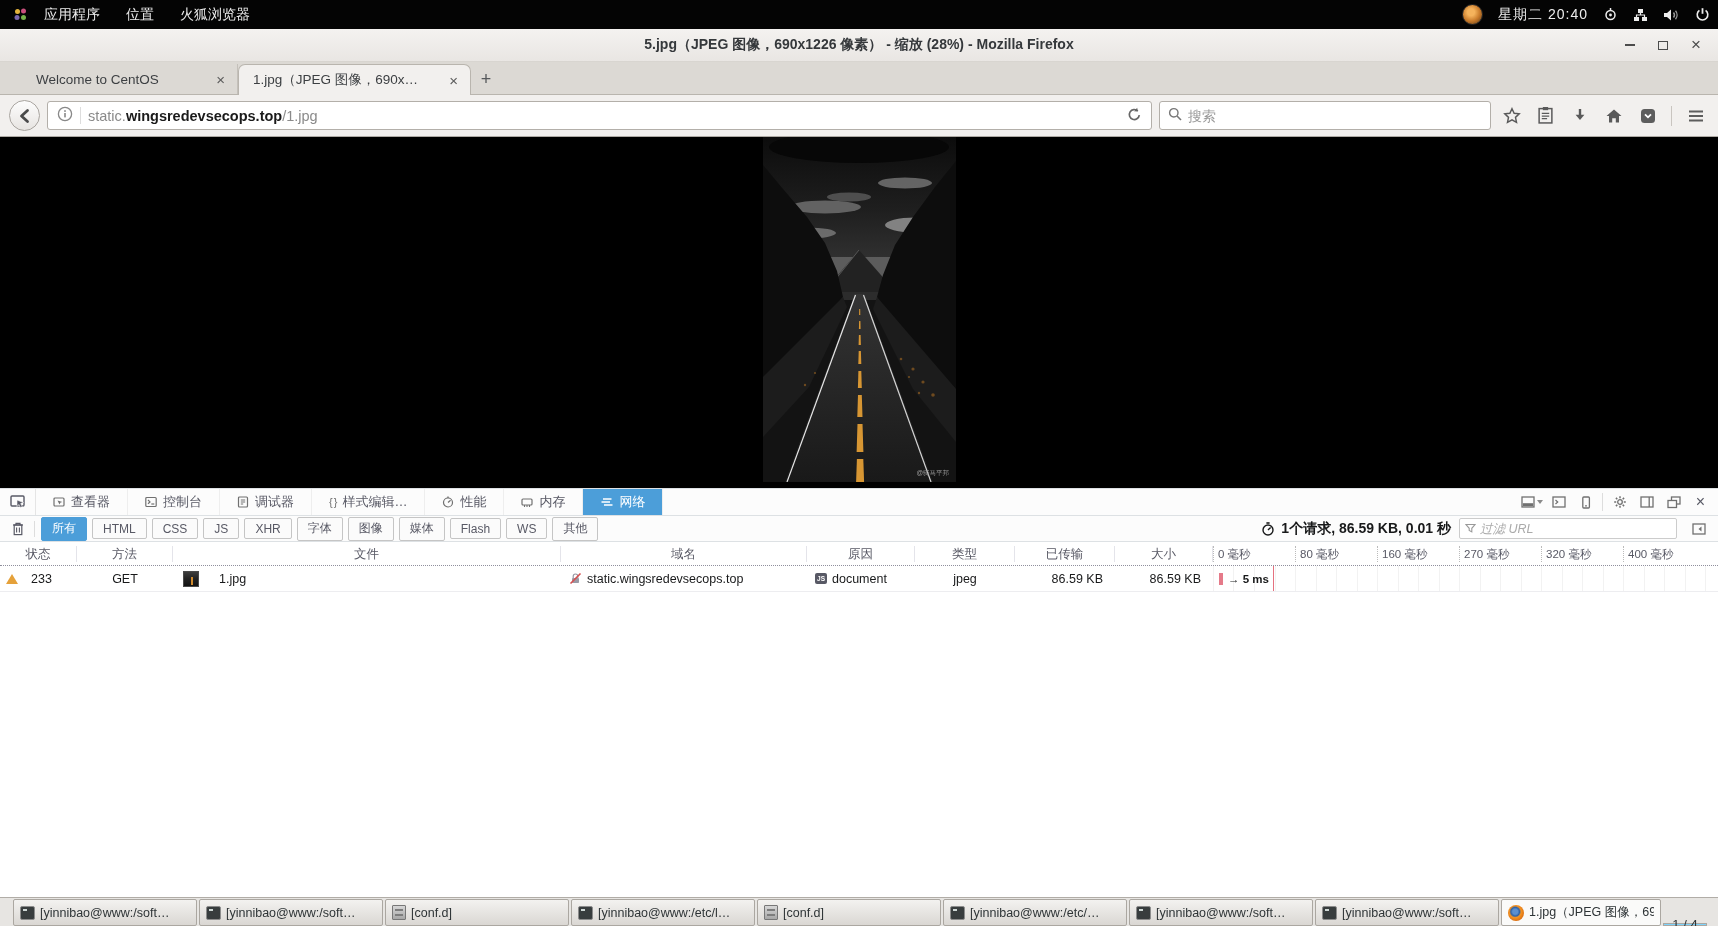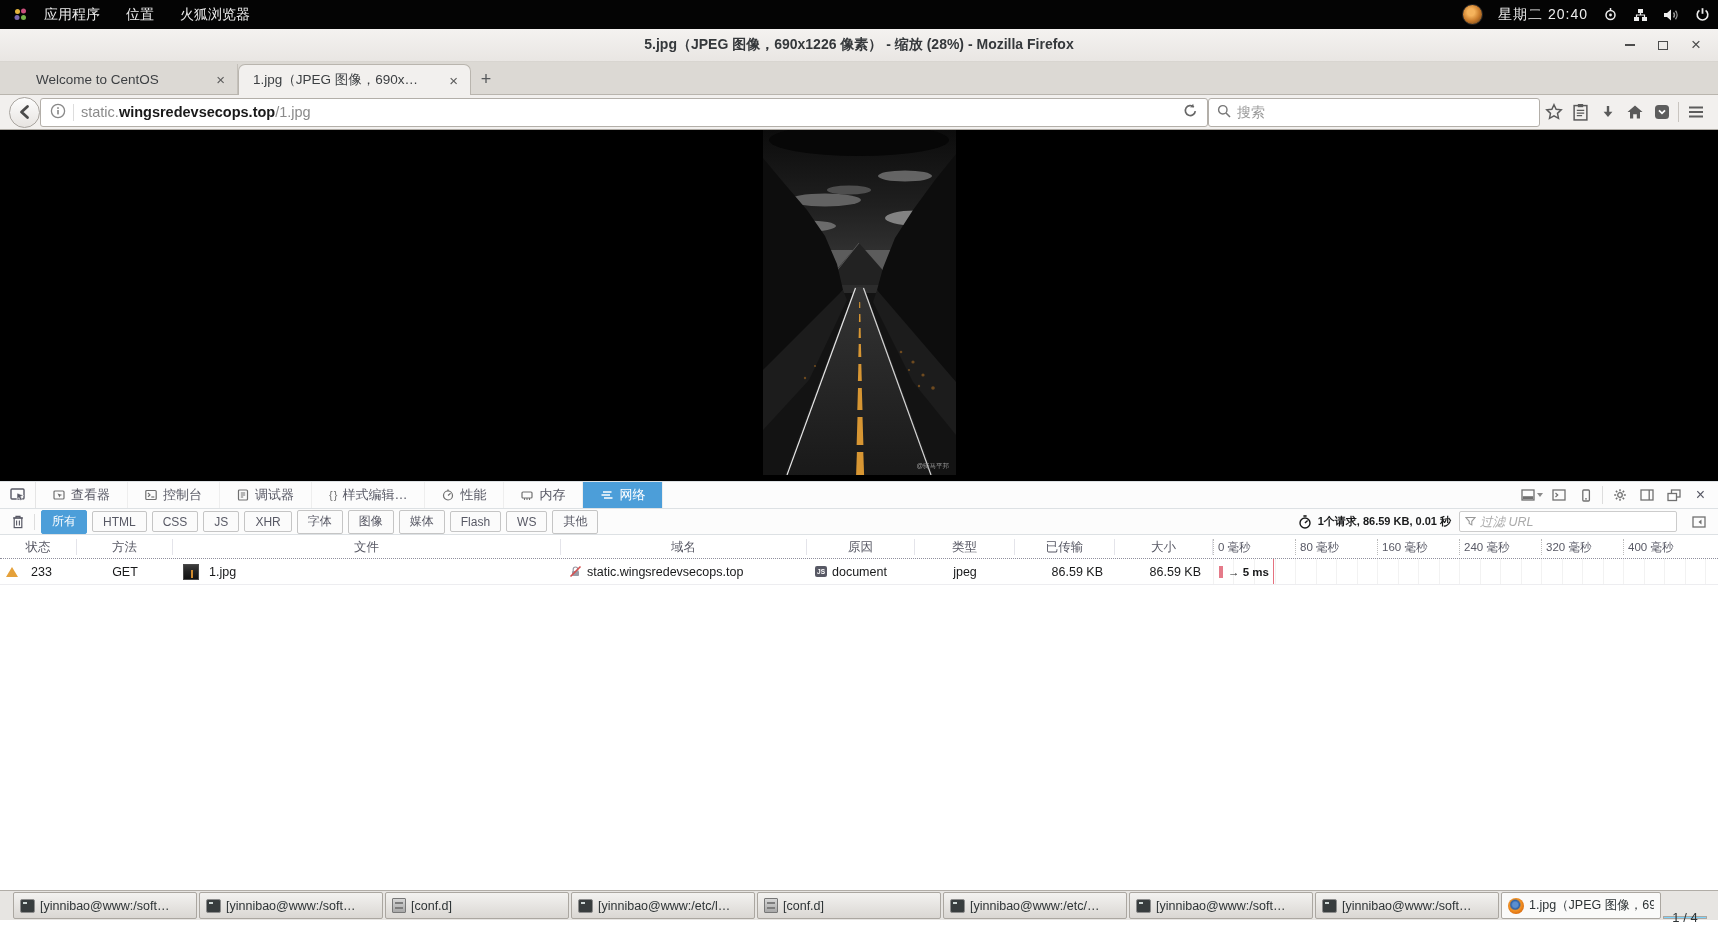--- a/index.html
+++ b/index.html
@@ -26,21 +26,21 @@
 
   
   .tabbar { height:33px; background:#dcd9d4; display:flex; align-items:flex-end; padding-left:22px; border-bottom:1px solid #b9b5ae; }
   .tab { height:30px; display:flex; align-items:center; padding:0 10px 0 14px; font-size:13.5px; color:#3c3f42; width:216px; border-right:1px solid #c4c0ba; }
   .tab .lbl { flex:1; overflow:hidden; white-space:nowrap; text-overflow:ellipsis; }
   .tab .x { color:#5c5c5c; font-size:15px; margin-left:8px; padding:0 2px; }
   .tab.active { background:#f2f0ee; border:1px solid #b9b5ae; border-bottom:none; border-radius:7px 7px 0 0; height:31px; margin-bottom:-1px; width:233px; }
   .newtab { width:30px; height:30px; display:flex; align-items:center; justify-content:center; font-size:18px; color:#55585b; }
 
   
-  .navbar { height:35px; background:#f2f0ee; border-bottom:1px solid #aeaaa4; display:flex; align-items:center; padding:0 9px; }
+  .navbar { height:42px; background:#f2f0ee; border-bottom:1px solid #aeaaa4; display:flex; align-items:center; padding:0 9px; gap:7px; }
   .backbtn { width:31px; height:31px; border-radius:50%; border:1px solid #a9a5a0; background:linear-gradient(#fdfdfd,#e7e4e1); display:flex; align-items:center; justify-content:center; flex:none; }
   .urlbox { flex:1; height:29px; background:#fff; border:1px solid #b3afa9; border-radius:3px; display:flex; align-items:center; padding:0 9px; gap:7px; }
   .urlbox .div { width:1px; height:17px; background:#ddd; }
   .urltext { font-size:14.5px; color:#8a8a8a; white-space:nowrap; }
   .urltext .dom { color:#1a1a1a; font-weight:bold; }
   .urlspacer { flex:1; }
   .searchbox { width:332px; height:29px; background:#fff; border:1px solid #b3afa9; border-radius:3px; display:flex; align-items:center; padding:0 8px; gap:6px; flex:none; }
   .searchbox input { border:none; outline:none; flex:1; font-size:14px; font-family:inherit; color:#333; background:transparent; }
   .searchbox input::placeholder { color:#9a9a9a; }
   .navico { width:27px; height:31px; display:flex; align-items:center; justify-content:center; flex:none; }
@@ -62,37 +62,37 @@
   .dt-sep { width:1px; height:18px; background:#ddd; margin:0 3px; }
   .caret { width:0; height:0; border-left:3.5px solid transparent; border-right:3.5px solid transparent; border-top:4px solid #8a8a8a; margin-left:2px; }
   .dt-close { font-size:16px; color:#585965; }
 
   .dt-filter { height:26px; background:#fcfcfc; border-bottom:1px solid #dde1e4; display:flex; align-items:center; padding:0 5px; }
   .dt-trash { width:26px; display:flex; align-items:center; justify-content:center; }
   .chipsep { width:1px; height:16px; background:#ddd; margin:0 6px 0 3px; }
   .chip { font-size:12px; color:#585965; border:1px solid #c5c5c5; background:#fbfbfb; border-radius:2px; padding:2.5px 10px; margin-right:5px; }
   .chip.active { background:#4c9ed9; border-color:#4c9ed9; color:#fff; }
   .dt-right { margin-left:auto; display:flex; align-items:center; gap:8px; }
-  .dt-summary { display:flex; align-items:center; gap:6px; font-size:11px; font-weight:bold; color:#18191a; }
+  .dt-summary { display:flex; align-items:center; gap:6px; font-size:14px; font-weight:bold; color:#18191a; }
   .dt-filterurl { width:218px; height:21px; border:1px solid #ccc; border-radius:2px; background:#fff; display:flex; align-items:center; padding:0 5px; gap:4px; }
   .dt-filterurl input { border:none; outline:none; flex:1; font-size:12.5px; font-family:inherit; color:#555; background:transparent;font-style:italic; }
   .dt-filterurl input::placeholder { color:#aaa; }
   .dt-panelbtn { width:28px; display:flex; align-items:center; justify-content:center; }
 
   .net-header { height:24px; display:flex; align-items:center; font-size:12.5px; color:#585965; border-bottom:1px dotted #8f8f9d; background:#fff; }
   .nh { text-align:center; border-right:1px solid #e4e4ea; height:16px; line-height:16px; }
   .c-status{width:77px;} .c-method{width:96px;} .c-file{width:388px;} .c-domain{width:246px;} .c-cause{width:108px;} .c-type{width:100px;} .c-trans{width:100px;} .c-size{width:98px;}
   .nh-tick { width:82px; border-left:1px dotted #bbb; height:16px; line-height:16px; font-size:11.5px; padding-left:4px; color:#585965; flex:none; text-align:left; border-right:none; }
 
   .net-row { height:26px; display:flex; align-items:center; font-size:12.5px; color:#18191a; border-bottom:1px solid #ededf0; background:#fff; }
   .nc { display:flex; align-items:center; height:100%; }
   .nc-status { padding:0 6px; gap:13px; }
   .warn-tri { width:0; height:0; border-left:6px solid transparent; border-right:6px solid transparent; border-bottom:10px solid #e5a13a; }
   .nc-method { justify-content:center; }
-  .nc-file { padding-left:10px; gap:10px; }
+  .nc-file { padding-left:10px; gap:20px; }
   .thumb { width:16px; height:16px; border:1px solid #4a4a4a; background:linear-gradient(180deg,#3d3d3d 0%,#242424 45%,#121212 100%); position:relative; flex:none; }
   .thumb::after { content:""; position:absolute; left:7px; bottom:1px; width:2px; height:8px; background:#cf8a2e; }
   .nc-domain { padding-left:8px; gap:5px; }
   .nc-cause { padding-left:8px; gap:5px; }
   .js-badge { width:12px; height:11px; background:#585965; color:#fff; border-radius:2px; font-size:6.5px; font-weight:bold; display:flex; align-items:center; justify-content:center; flex:none; }
   .nc-type { justify-content:center; }
   .nc-right { justify-content:flex-end; padding-right:12px; }
   .nc-wf { flex:1; position:relative; background-image:repeating-linear-gradient(to right, rgba(0,0,0,0.05) 0 1px, transparent 1px 20.5px); }
   .wf-bar { position:absolute; left:6px; top:7px; width:4px; height:12px; background:#e57a89; }
   .wf-label { position:absolute; left:15px; top:0; line-height:26px; font-size:11.5px; font-weight:bold; color:#18191a; }
@@ -462,21 +462,21 @@
   <span class="nh c-method">方法</span>
   <span class="nh c-file">文件</span>
   <span class="nh c-domain">域名</span>
   <span class="nh c-cause">原因</span>
   <span class="nh c-type">类型</span>
   <span class="nh c-trans">已传输</span>
   <span class="nh c-size">大小</span>
   <span class="nh nh-tick">0 毫秒</span>
   <span class="nh nh-tick">80 毫秒</span>
   <span class="nh nh-tick">160 毫秒</span>
-  <span class="nh nh-tick">240 毫秒</span>
+  <span class="nh nh-tick">270 毫秒</span>
   <span class="nh nh-tick">320 毫秒</span>
   <span class="nh nh-tick">400 毫秒</span>
 </div>
 
 <div class="net-row">
   <span class="nc nc-status c-status">
     <span class="warn-tri"></span>
     <span>233</span>
   </span>
   <span class="nc nc-method c-method">GET</span>

